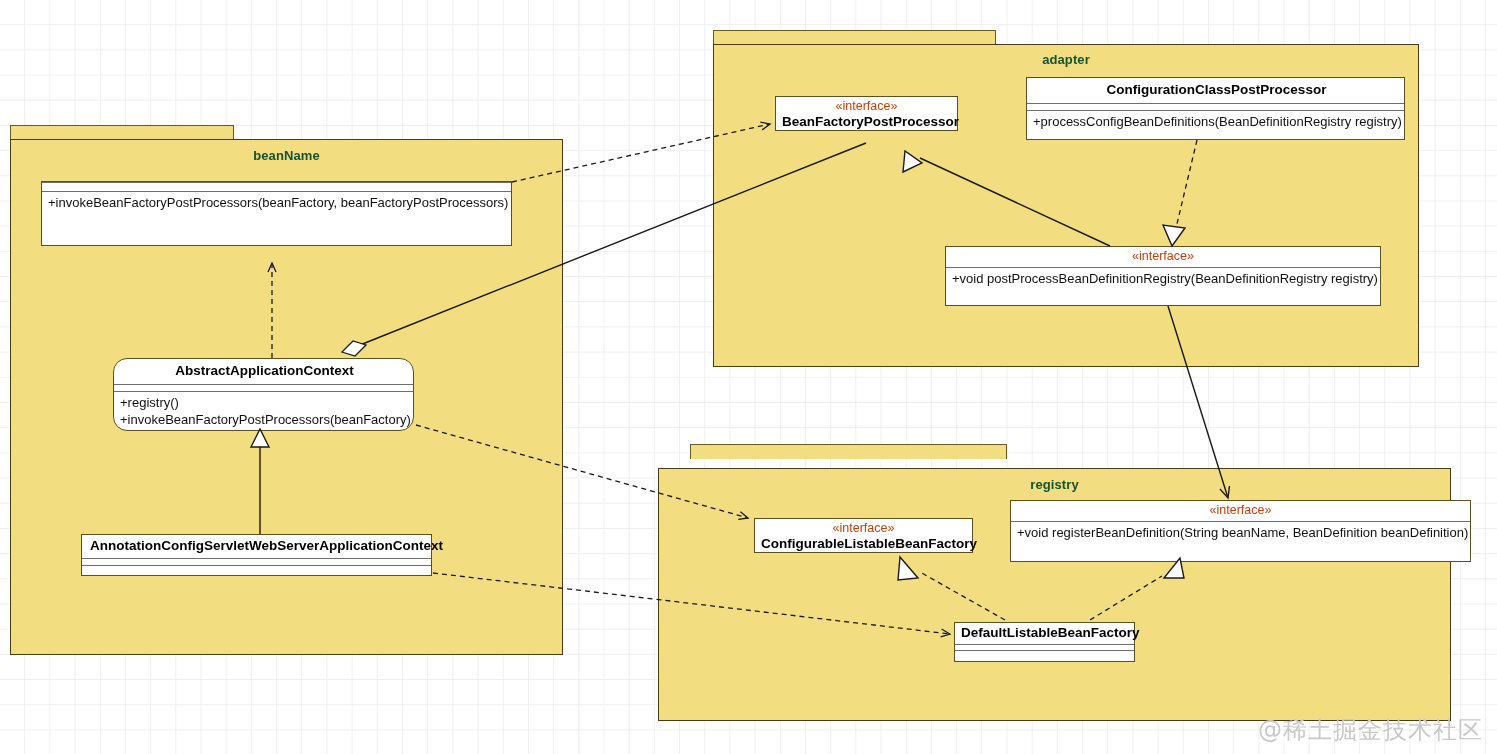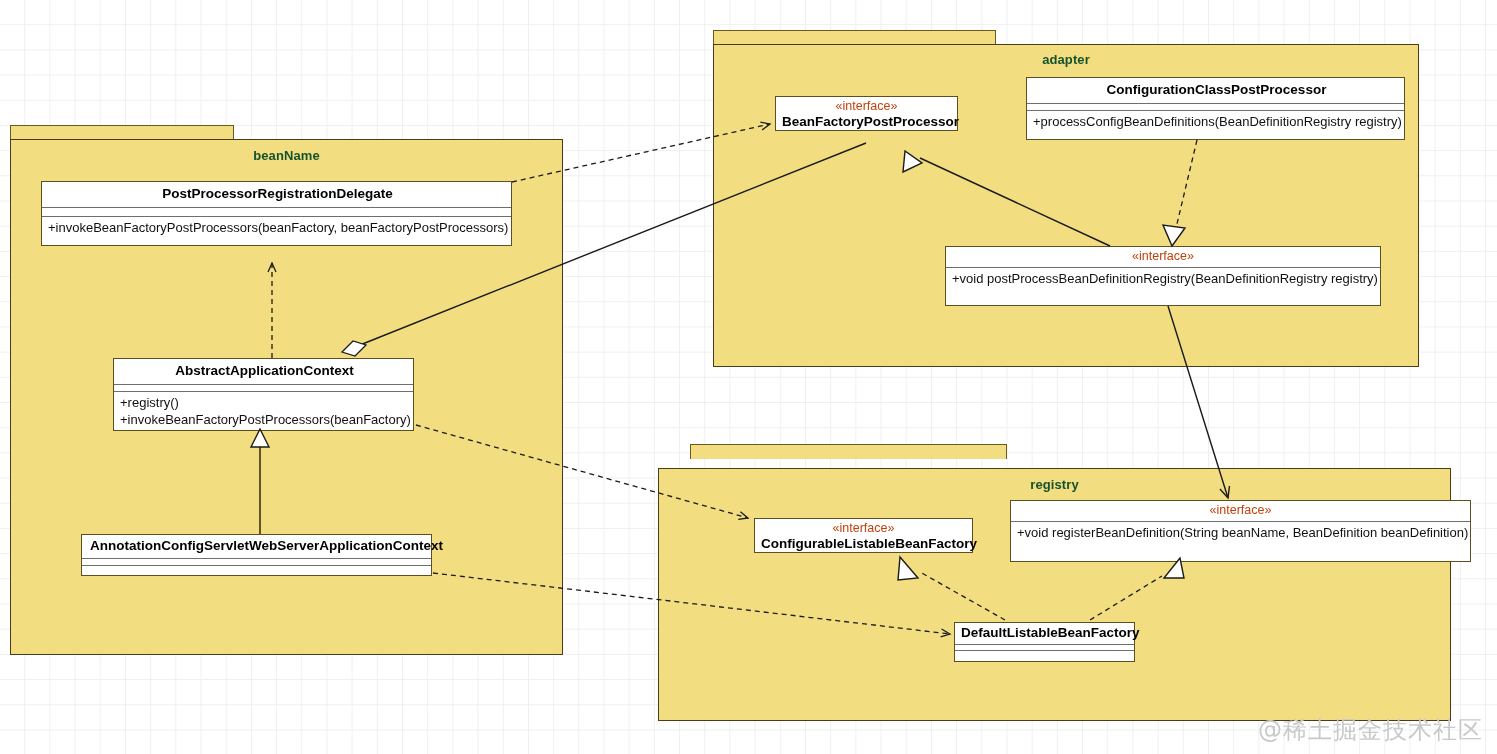--- a/index.html
+++ b/index.html
@@ -203,32 +203,29 @@
     </g>
 
     
     <g>
       <line x1="1090" y1="620" x2="1162" y2="576" stroke="#1a1a1a" stroke-width="1.3" stroke-dasharray="5,4"></line>
       <polygon points="1180,558 1164,578 1184,578" fill="#ffffff" stroke="#1a1a1a" stroke-width="1.4"></polygon>
     </g>
   </svg>
 
   <div class="cls" style="left:41px; top:181px; width:471px; height:65px;">
-    <div class="cls-head">
-      <span class="cls-name">PostProcessorRegistrationDelegate</span>
-    </div>
     <div class="sep"></div>
     <div class="cls-attrs"></div>
     <div class="sep"></div>
     <div class="cls-ops">
       <div>+invokeBeanFactoryPostProcessors(beanFactory, beanFactoryPostProcessors)</div>
     </div>
   </div>
 
-  <div class="cls" style="left:113px; top:358px; width:301px; height:73px;">
+  <div class="cls" style="left:113px; top:358px; width:301px; height:73px;border-radius:14px;">
     <div class="cls-head">
       <span class="cls-name">AbstractApplicationContext</span>
     </div>
     <div class="sep"></div>
     <div class="cls-attrs" style="height:6px;"></div>
     <div class="sep"></div>
     <div class="cls-ops">
       <div>+registry()</div>
       <div>+invokeBeanFactoryPostProcessors(beanFactory)</div>
     </div>

